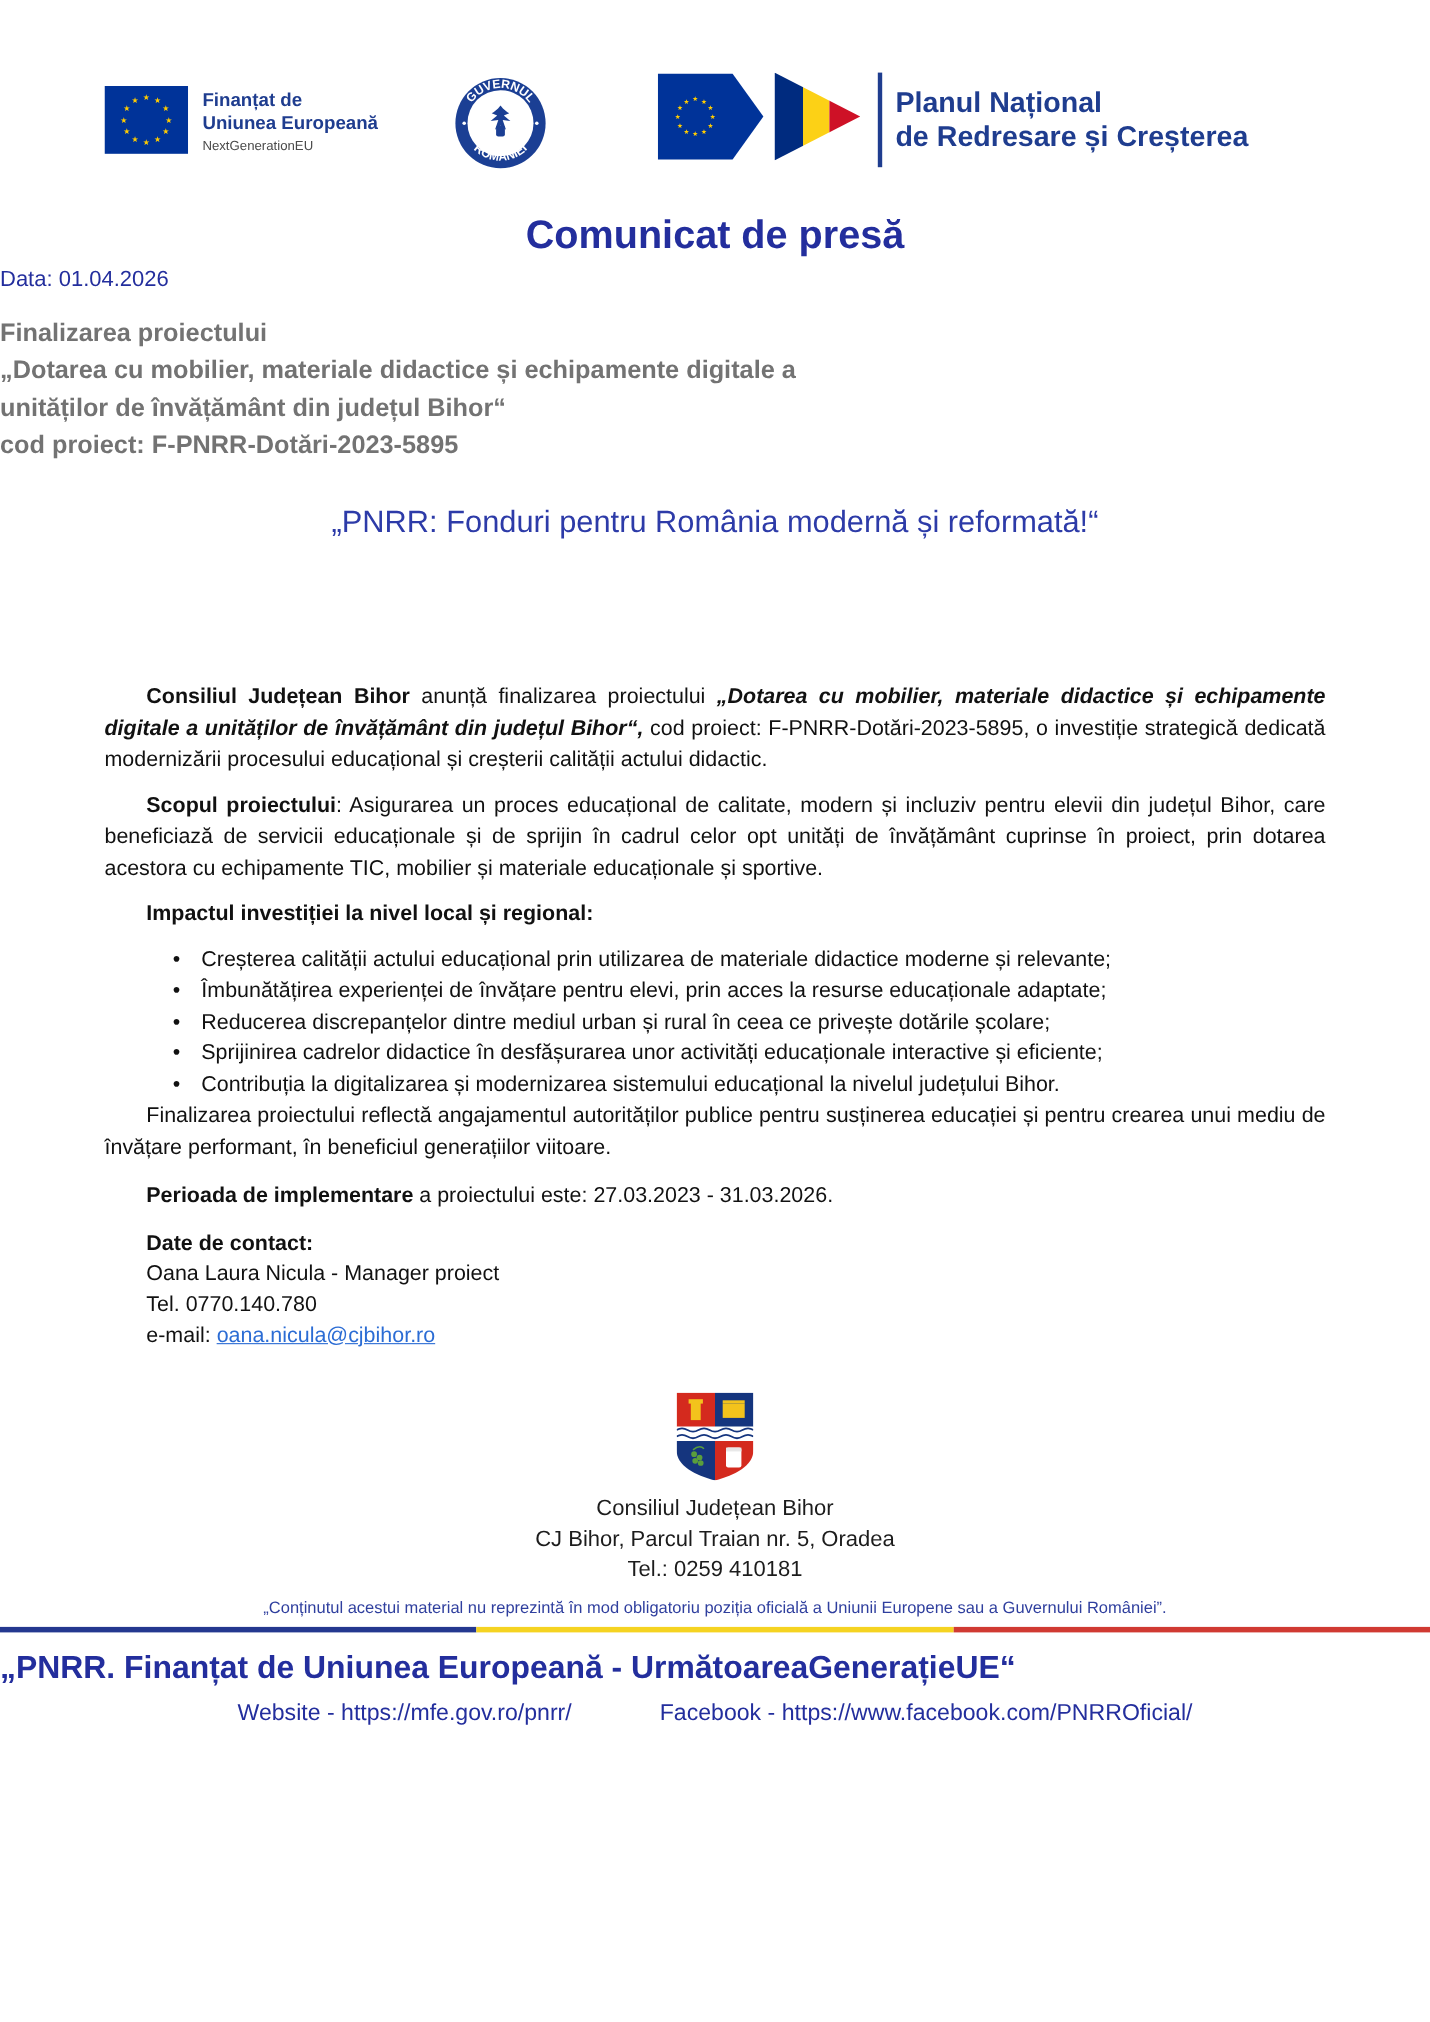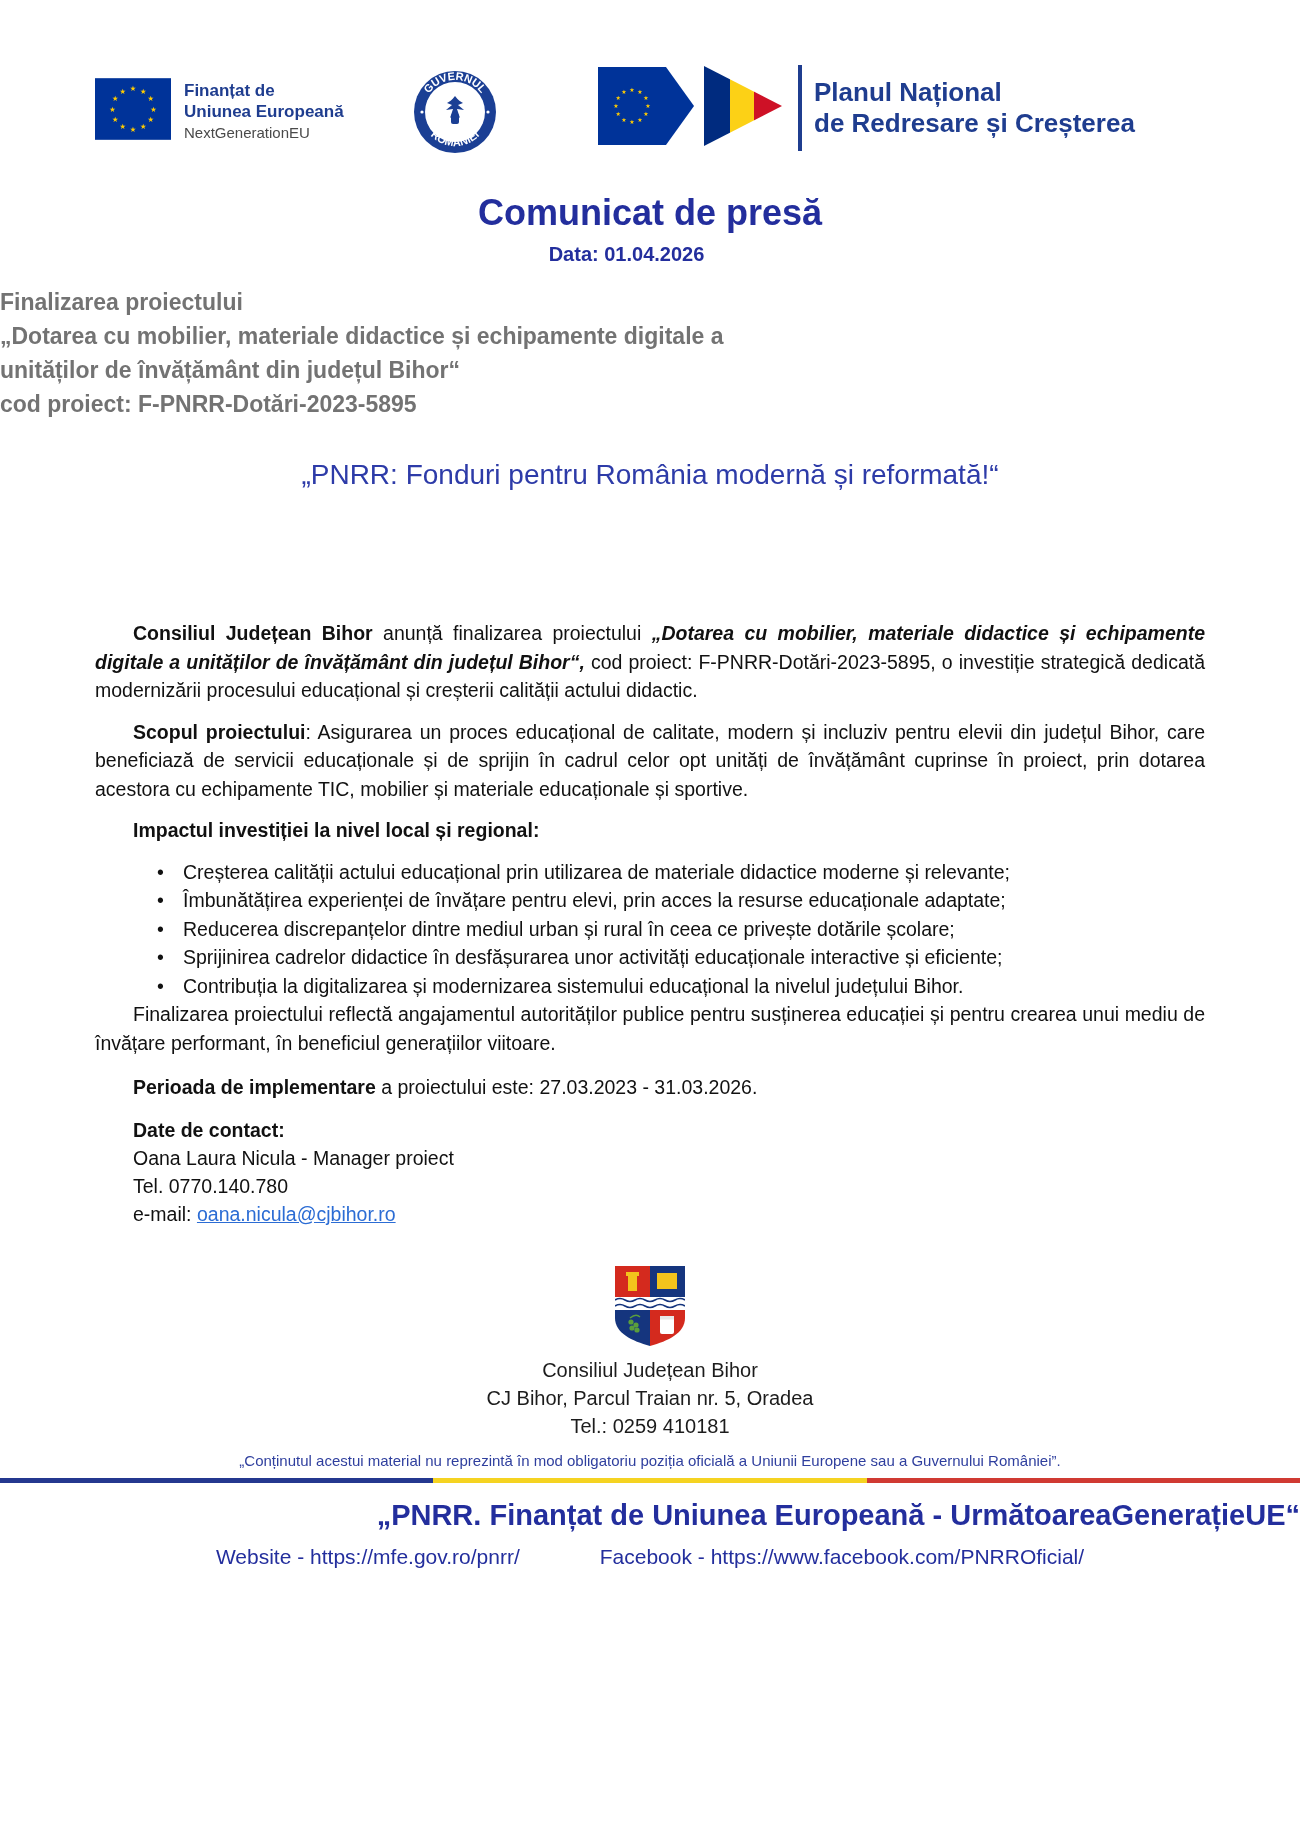--- a/index.html
+++ b/index.html
@@ -8,31 +8,31 @@
     font-family:"Liberation Sans", sans-serif; color:#111;
     position:relative; overflow:hidden; box-sizing:border-box;
   }
   .content { padding:0 95px; }
 
   
   .logo-band { position:relative; height:170px; }
   .eu-logo { position:absolute; left:95px; top:78px; display:flex; align-items:center; }
   .eu-logo .cap { margin-left:13px; line-height:21px; font-size:17px; }
   .eu-logo .cap .l1, .eu-logo .cap .l2 { font-weight:bold; color:#1f3d8f; }
-  .eu-logo .cap .l3 { color:#4a4a4a; font-size:15px; }
+  .eu-logo .cap .l3 { color:#4a4a4a; font-size:12px; }
   .gov-seal { position:absolute; left:413px; top:70px; }
   .pnrr-logo { position:absolute; left:598px; top:64px; display:flex; align-items:center; }
   .pnrr-logo .bar { width:4px; height:86px; background:#1f3d8f; margin:0 12px 0 14px; }
   .pnrr-logo .txt { font-weight:bold; color:#1f3d8f; font-size:26px; line-height:31px; }
 
   
   .doc-title { margin-top:22px; text-align:center; font-size:36px; line-height:42px;
     font-weight:bold; color:#232e9d; }
-  .date-line { margin-top:8px; text-align:center; font-size:20px; line-height:24px;
-    color:#232e9d; padding-right:47px;font-weight:bold; }
+  .date-line { margin-top:8px; text-align:left; font-size:20px; line-height:24px;
+    color:#232e9d; padding-right:47px; }
   .project-heading { margin-top:19px; font-weight:bold;
     font-size:23px; line-height:34px; color:#737373; }
   .slogan { margin-top:36px; text-align:center; font-size:28px; line-height:36px;
     color:#2d3ba8; }
 
   
   .body-text { margin-top:126px; font-size:19.5px; line-height:28.5px; }
   .body-text p { margin:0 0 13px 0; text-align:justify; text-indent:38px; }
   p.tight { margin-bottom:0; }
   .b { font-weight:bold; }
@@ -45,21 +45,21 @@
   .contact-block { margin-top:14px; }
   .contact-block div { line-height:28px; text-indent:38px; }
   a.link, .link { color:#2b6cd4; text-decoration:underline; cursor:pointer; }
 
   
   .coat { margin-top:38px; text-align:center; }
   .org-block { margin-top:6px; text-align:center; font-size:20px; line-height:28px; color:#1c1c1c; }
   .disclaimer { margin-top:12px; text-align:center; font-size:15px; line-height:18px; color:#2f3f9e; }
   .tricolor { margin-top:8px; height:5px; display:flex; }
   .tricolor .seg { flex:1; }
-  .pnrr-banner { margin-top:14px; text-align:right; font-size:29px; line-height:36px;
+  .pnrr-banner { margin-top:14px; text-align:left; font-size:29px; line-height:36px;
     font-weight:bold; color:#232e9d; }
   .links-row { margin-top:12px; display:flex; justify-content:center; gap:80px;
     font-size:21px; color:#232e9d; }
 </style>
 </head>
 <body>
 
 <div class="page">
 
   <div class="logo-band">

